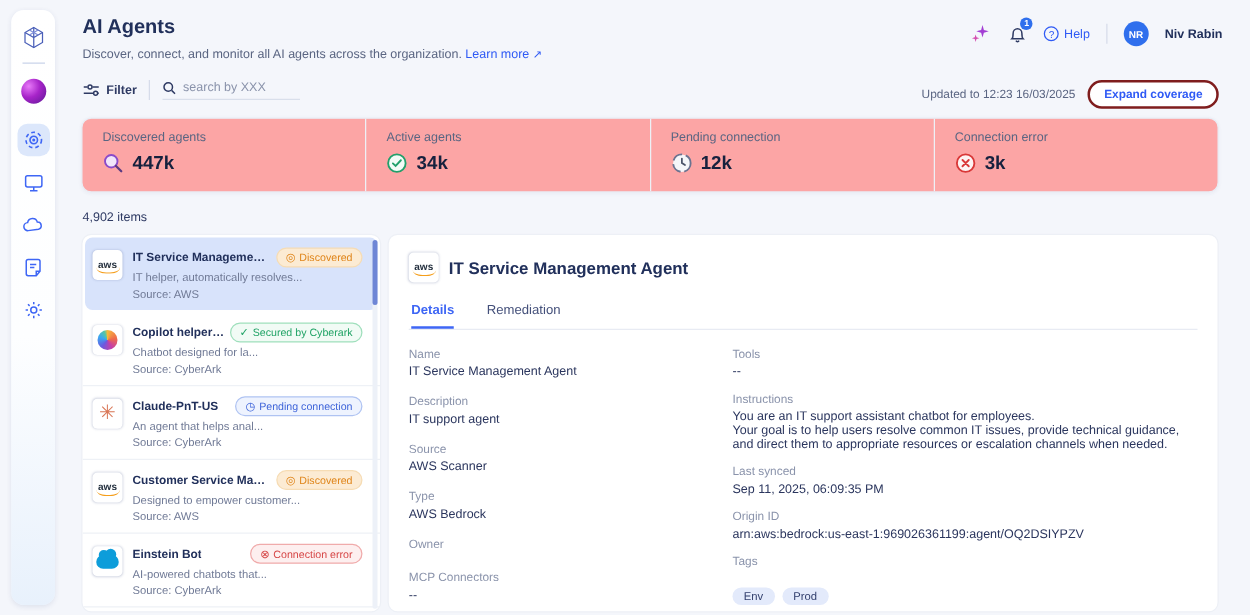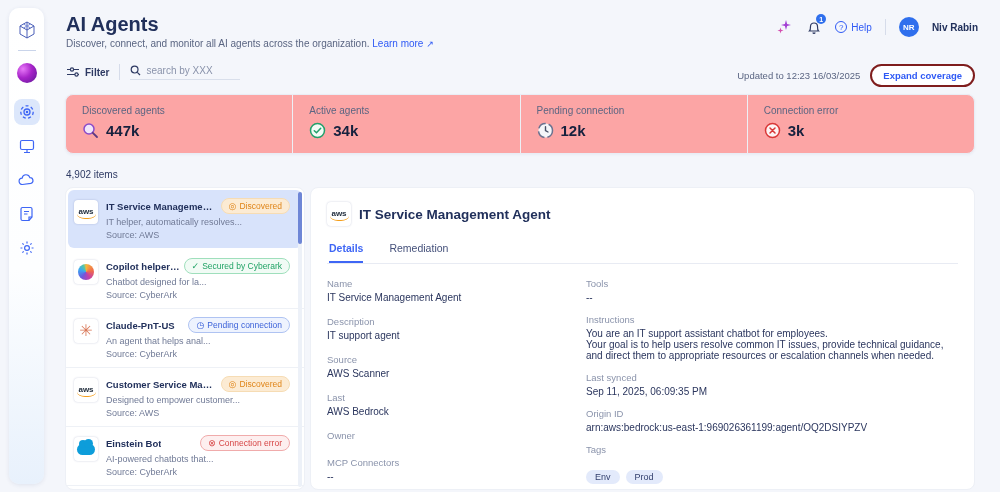--- a/index.html
+++ b/index.html
@@ -17,21 +17,21 @@
     background:linear-gradient(180deg,#FFFFFF 0%,#FDFEFF 55%,#E8F1FC 100%);
     border-radius:10px; box-shadow:0 1px 4px rgba(40,60,120,.10);
     display:flex; flex-direction:column; align-items:center; padding-top:12px;
   }
   .sb-icon { width:20px; height:20px; display:flex; align-items:center; justify-content:center; margin-bottom:14px; }
   .sb-divider { width:18px; height:1px; background:#C9D4EA; margin:-4px 0 12px 0; }
   .sb-blob { width:20px; height:20px; border-radius:50%;
     background:radial-gradient(circle at 30% 30%, #E879F9 0%, #A724C9 45%, #5B1793 100%); margin-bottom:16px; }
   .sb-active { background:#DCE7FB; border-radius:8px; width:26px; height:26px; margin-bottom:11px; }
   
-  .header-title { position:absolute; left:66px; top:13px; font-size:20px; font-weight:700; color:#21305B; }
+  .header-title { position:absolute; left:66px; top:13px; font-size:16px; font-weight:700; color:#21305B; }
   .header-sub { position:absolute; left:66px; top:38px; font-size:10px; color:#5A6582; }
   .link { color:#2F5AF5; cursor:pointer; }
   .ext-arrow { font-size:9px; color:#2F5AF5; }
   .top-actions { position:absolute; right:22px; top:17px; display:flex; align-items:center; gap:13px; }
   .bell-wrap { position:relative; }
   .bell-badge { position:absolute; top:-5px; right:-4px; background:#2F6FED; color:#fff;
     font-size:7px; min-width:10px; height:10px; border-radius:6px; display:flex;
     align-items:center; justify-content:center; padding:0 2px; font-weight:700; }
   .help { display:flex; align-items:center; gap:4px; color:#2F5AF5; font-size:10px; }
   .help-q { width:12px; height:12px; border:1px solid #2F5AF5; border-radius:50%;
@@ -351,21 +351,21 @@
       </div>
       <div>
         <div class="field-label">Description</div>
         <div class="field-value">IT support agent</div>
       </div>
       <div>
         <div class="field-label">Source</div>
         <div class="field-value">AWS Scanner</div>
       </div>
       <div>
-        <div class="field-label">Last</div>
+        <div class="field-label">Type</div>
         <div class="field-value">AWS Bedrock</div>
       </div>
       <div>
         <div class="field-label">Owner</div>
       </div>
       <div>
         <div class="field-label">MCP Connectors</div>
         <div class="field-value">--</div>
       </div>
     </div>

